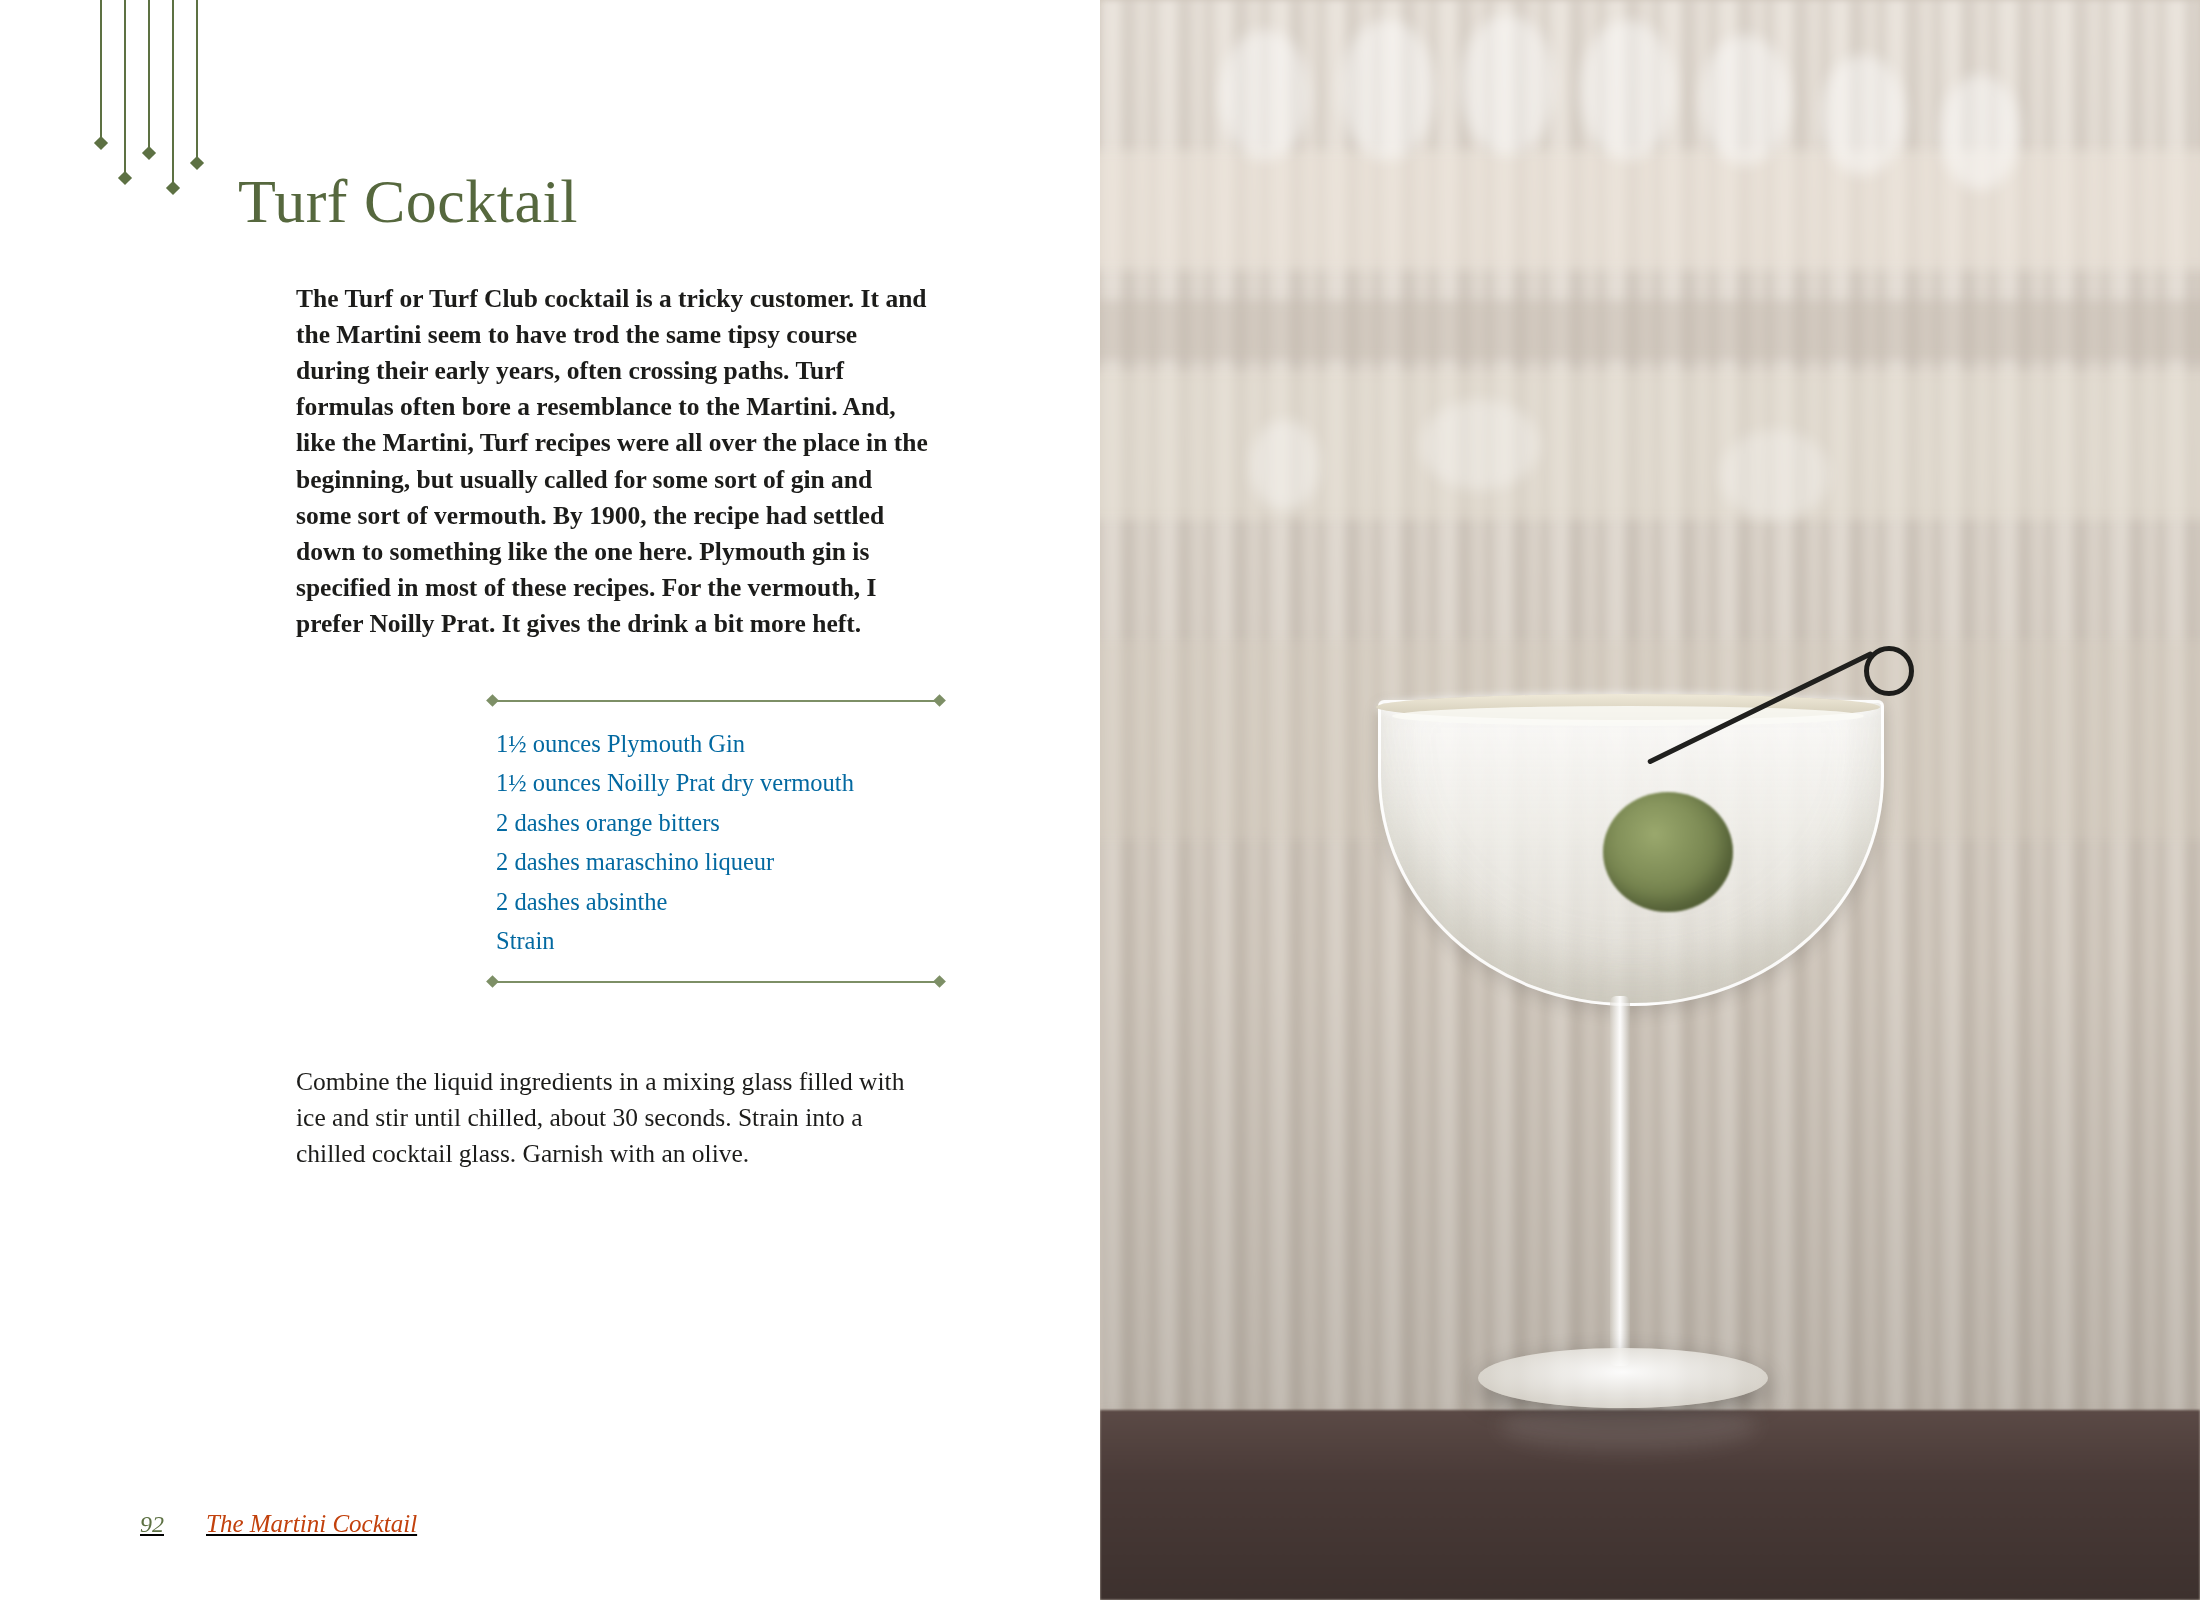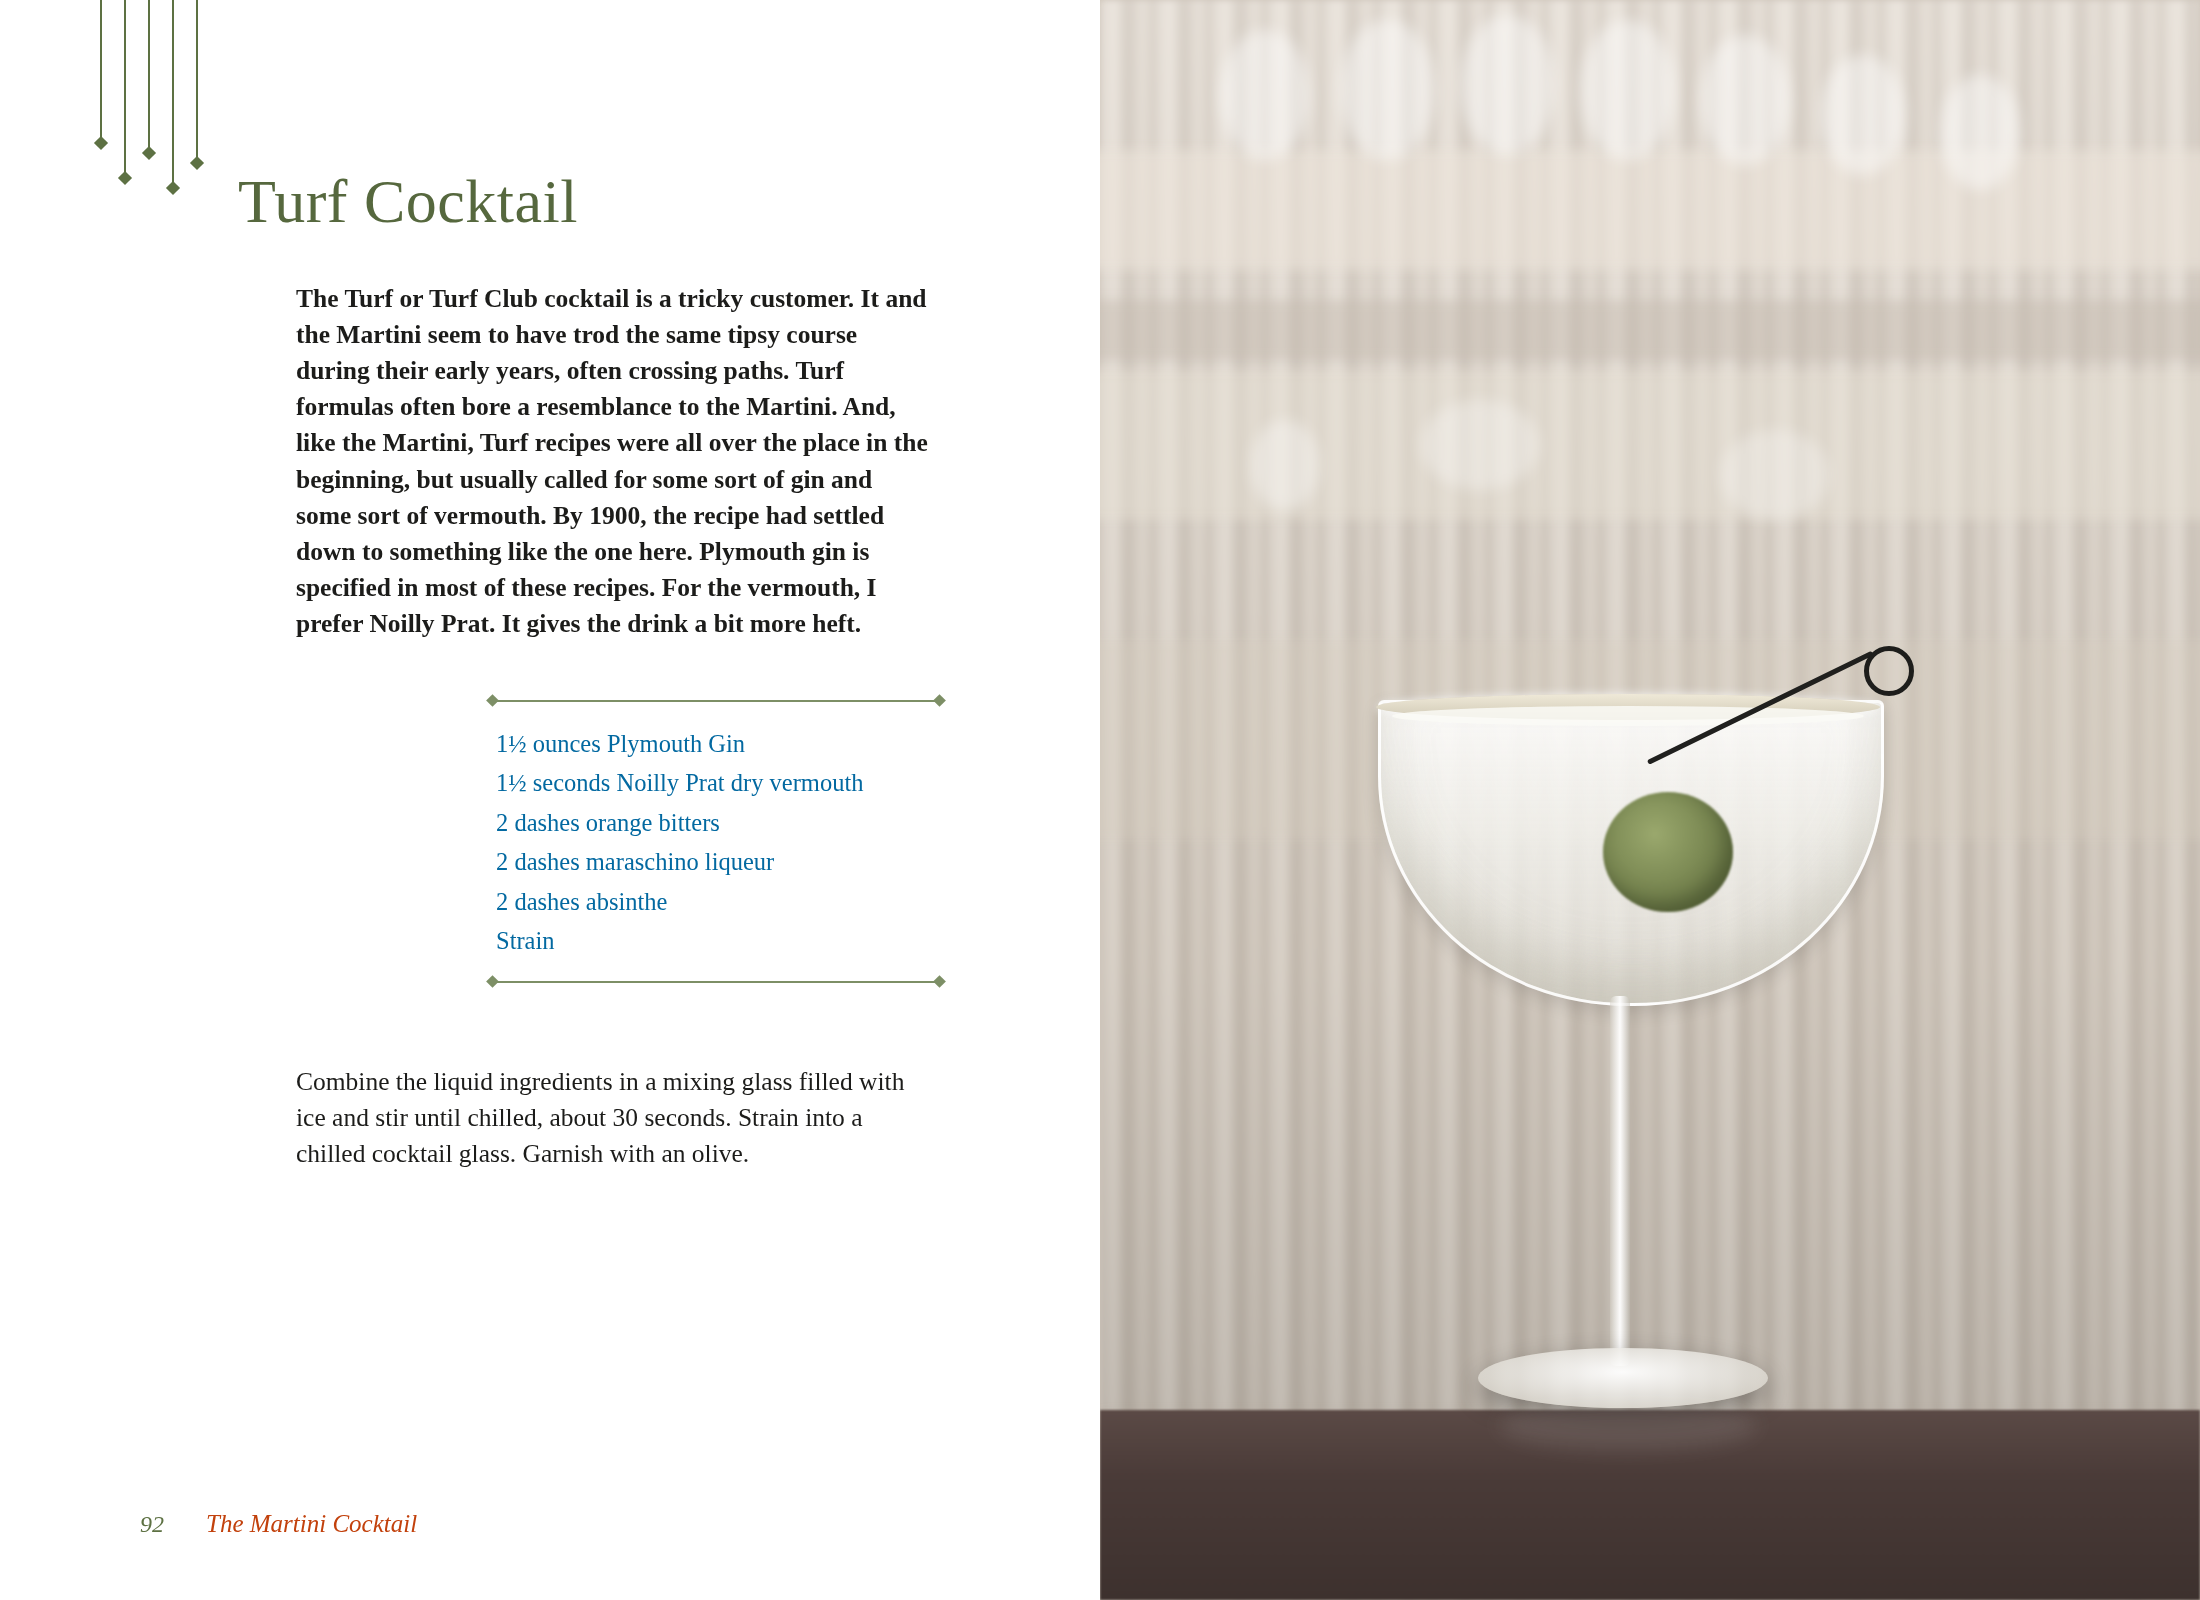--- a/index.html
+++ b/index.html
@@ -125,20 +125,21 @@
   }
 
   
   .footer {
     position: absolute;
     left: 140px;
     top: 1510px;
     display: flex;
     align-items: flex-end;
     gap: 42px;
+    text-decoration: underline;
   }
   .folio {
     font-size: 24px;
     color: #5d7143;
     font-style: italic;
   }
   .running-head {
     font-size: 25px;
     color: #c2410c;
     font-style: italic;
@@ -336,21 +337,21 @@
 
     <p class="intro">The Turf or Turf Club cocktail is a tricky customer. It and the Martini seem to have trod the same tipsy course during their early years, often crossing paths. Turf formulas often bore a resemblance to the Martini. And, like the Martini, Turf recipes were all over the place in the beginning, but usually called for some sort of gin and some sort of vermouth. By 1900, the recipe had settled down to something like the one here. Plymouth gin is specified in most of these recipes. For the vermouth, I prefer Noilly Prat. It gives the drink a bit more heft.</p>
 
     <div class="ingredients">
       <div class="ing-rule">
         <span class="dot left"></span>
           <span class="dot right"></span>
       </div>
       <ul class="ing-list">
         <li>1½ ounces Plymouth Gin</li>
-        <li>1½ seconds Noilly Prat dry vermouth</li>
+        <li>1½ ounces Noilly Prat dry vermouth</li>
         <li>2 dashes orange bitters</li>
         <li>2 dashes maraschino liqueur</li>
         <li>2 dashes absinthe</li>
         <li>Strain</li>
       </ul>
       <div class="ing-rule">
         <span class="dot left"></span>
           <span class="dot right"></span>
       </div>
     </div>

